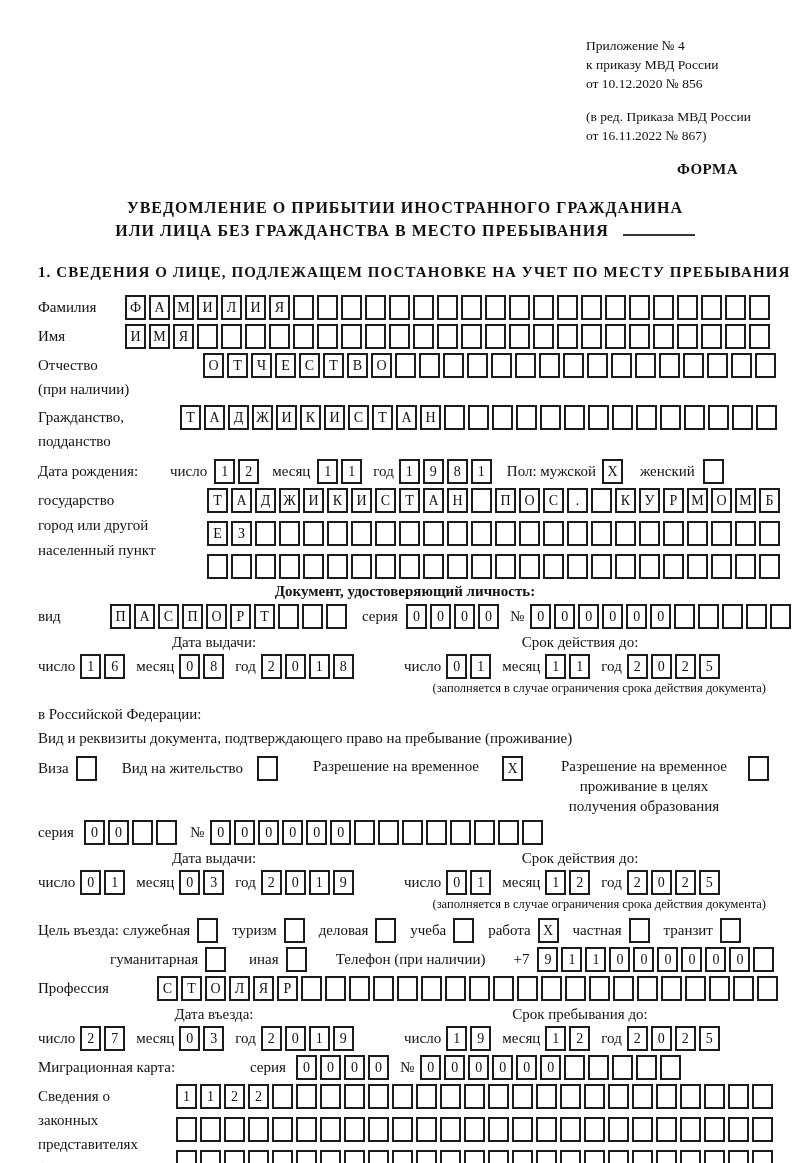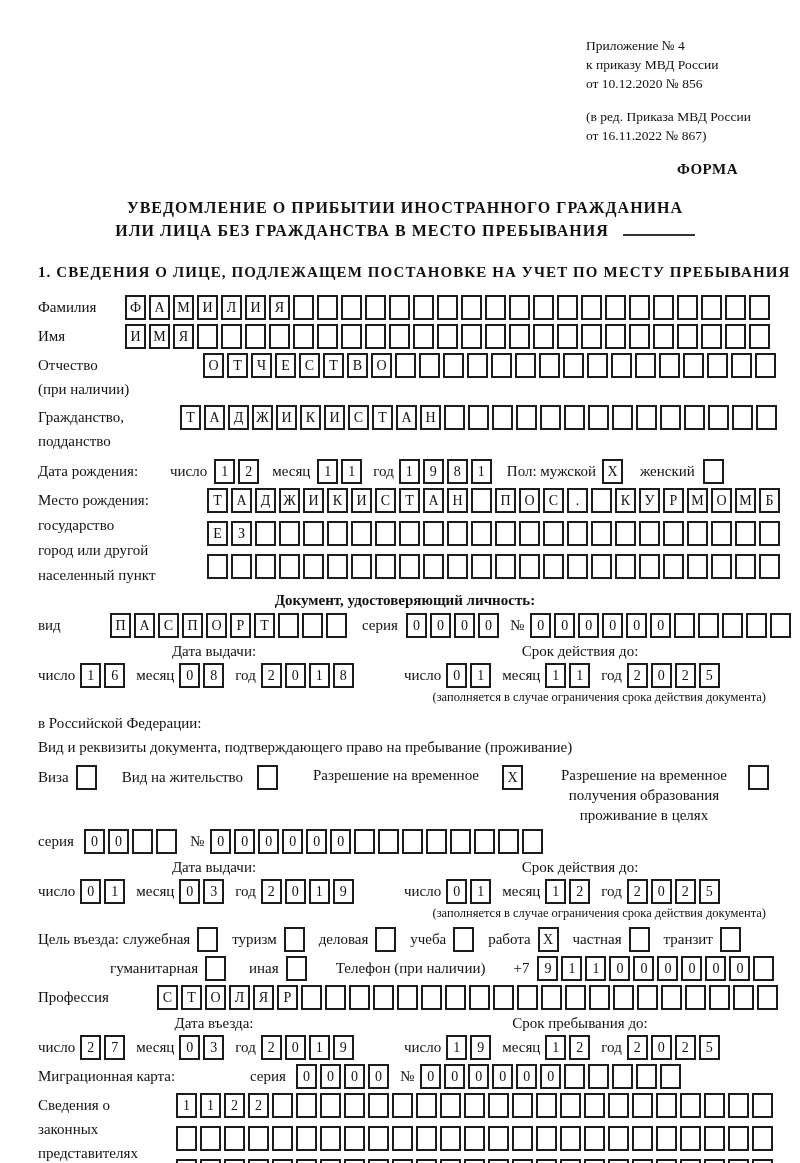--- a/index.html
+++ b/index.html
@@ -212,21 +212,20 @@
         <span class="cell">X</span>
       </div>
     <span class="lbl" style="margin-right:8px;">женский</span>
     <div class="cells">
         <span class="cell"></span>
       </div>
   </div>
 
   <div class="frow" style="margin-top:4px;">
     <div class="lblcol" style="width:169px;line-height:25px;">
-      <div>Место рождения:</div>
       <div>государство</div>
       <div>город или другой</div>
       <div>населенный пункт</div>
     </div>
     <div>
       <div class="cells mb8">
           <span class="cell">Т</span>
           <span class="cell">А</span>
           <span class="cell">Д</span>
           <span class="cell">Ж</span>
@@ -417,22 +416,22 @@
       <div class="cbl" style="width:192px;margin-right:10px;">
         <div>Разрешение на временное</div>
       </div>
       <div class="cells">
           <span class="cell">X</span>
         </div>
     </div>
     <div class="cbg">
       <div class="cbl" style="width:188px;margin-right:10px;">
         <div>Разрешение на временное</div>
+        <div>проживание в целях</div>
         <div>получения образования</div>
-        <div>проживание в целях</div>
       </div>
       <div class="cells">
           <span class="cell"></span>
         </div>
     </div>
   </div>
 
   <div class="frow vmid">
     <span class="lbl" style="margin-right:10px;">серия</span>
     <div class="cells" style="margin-right:10px;">

